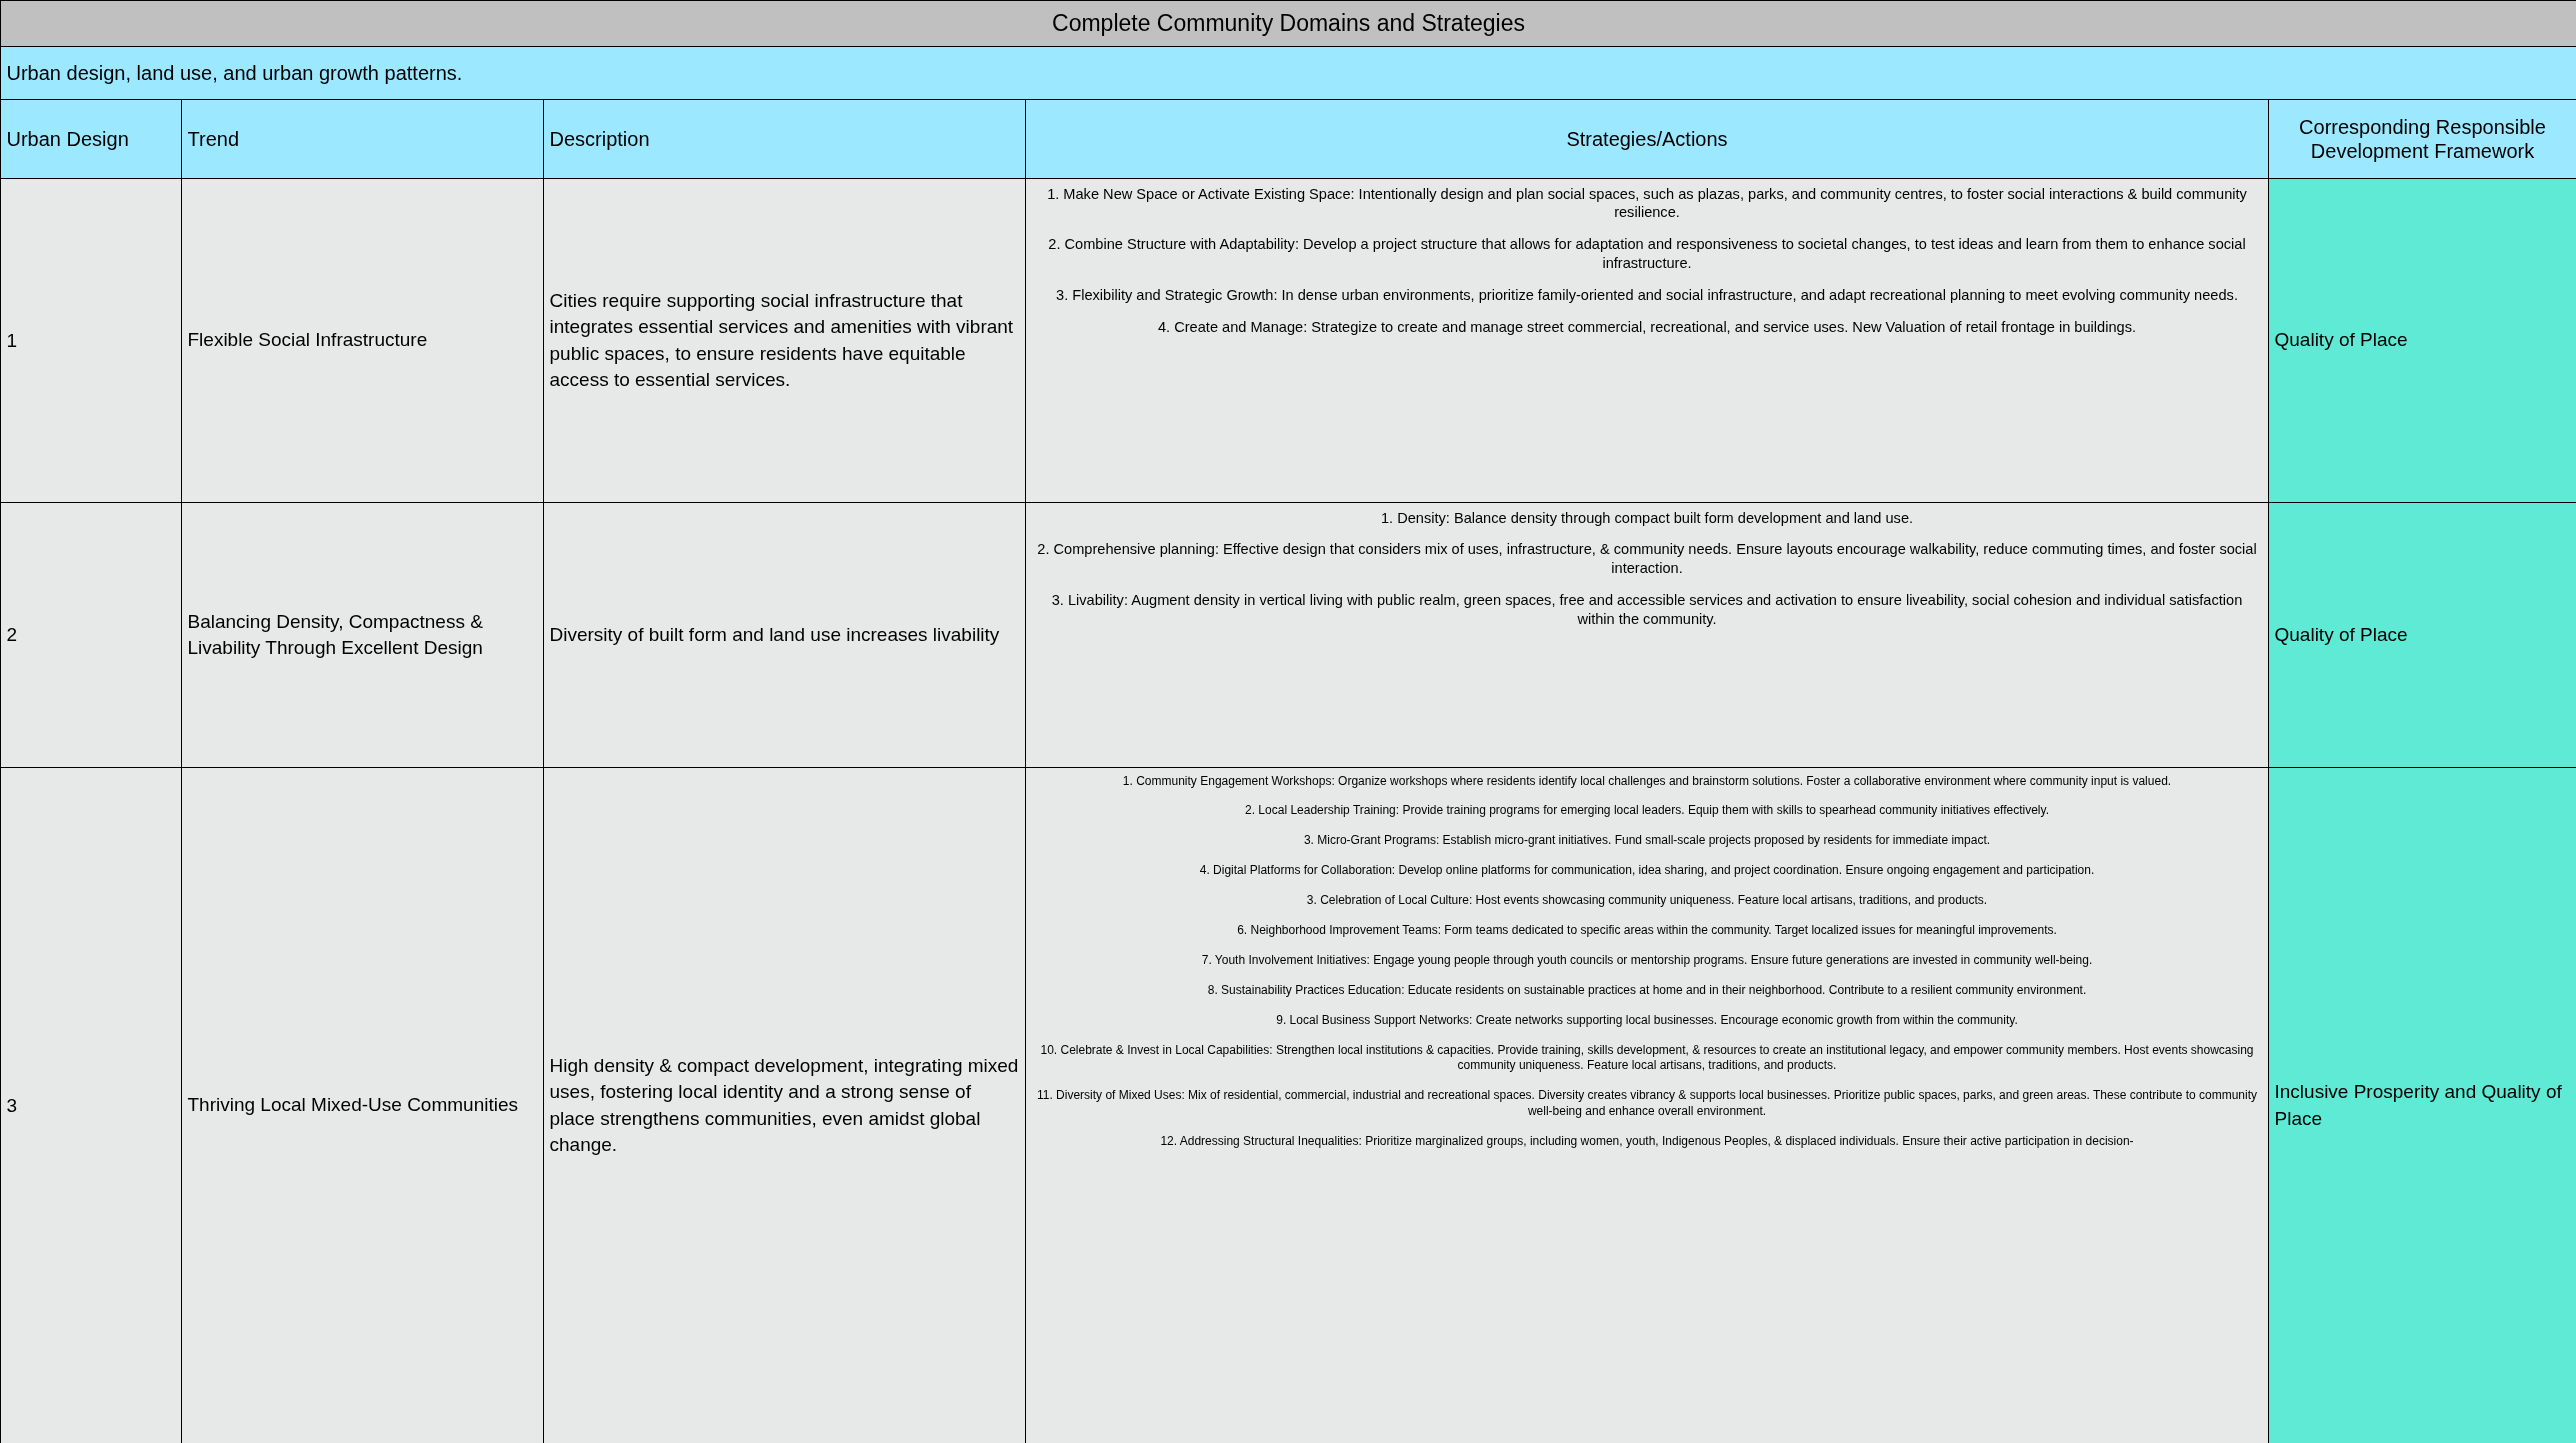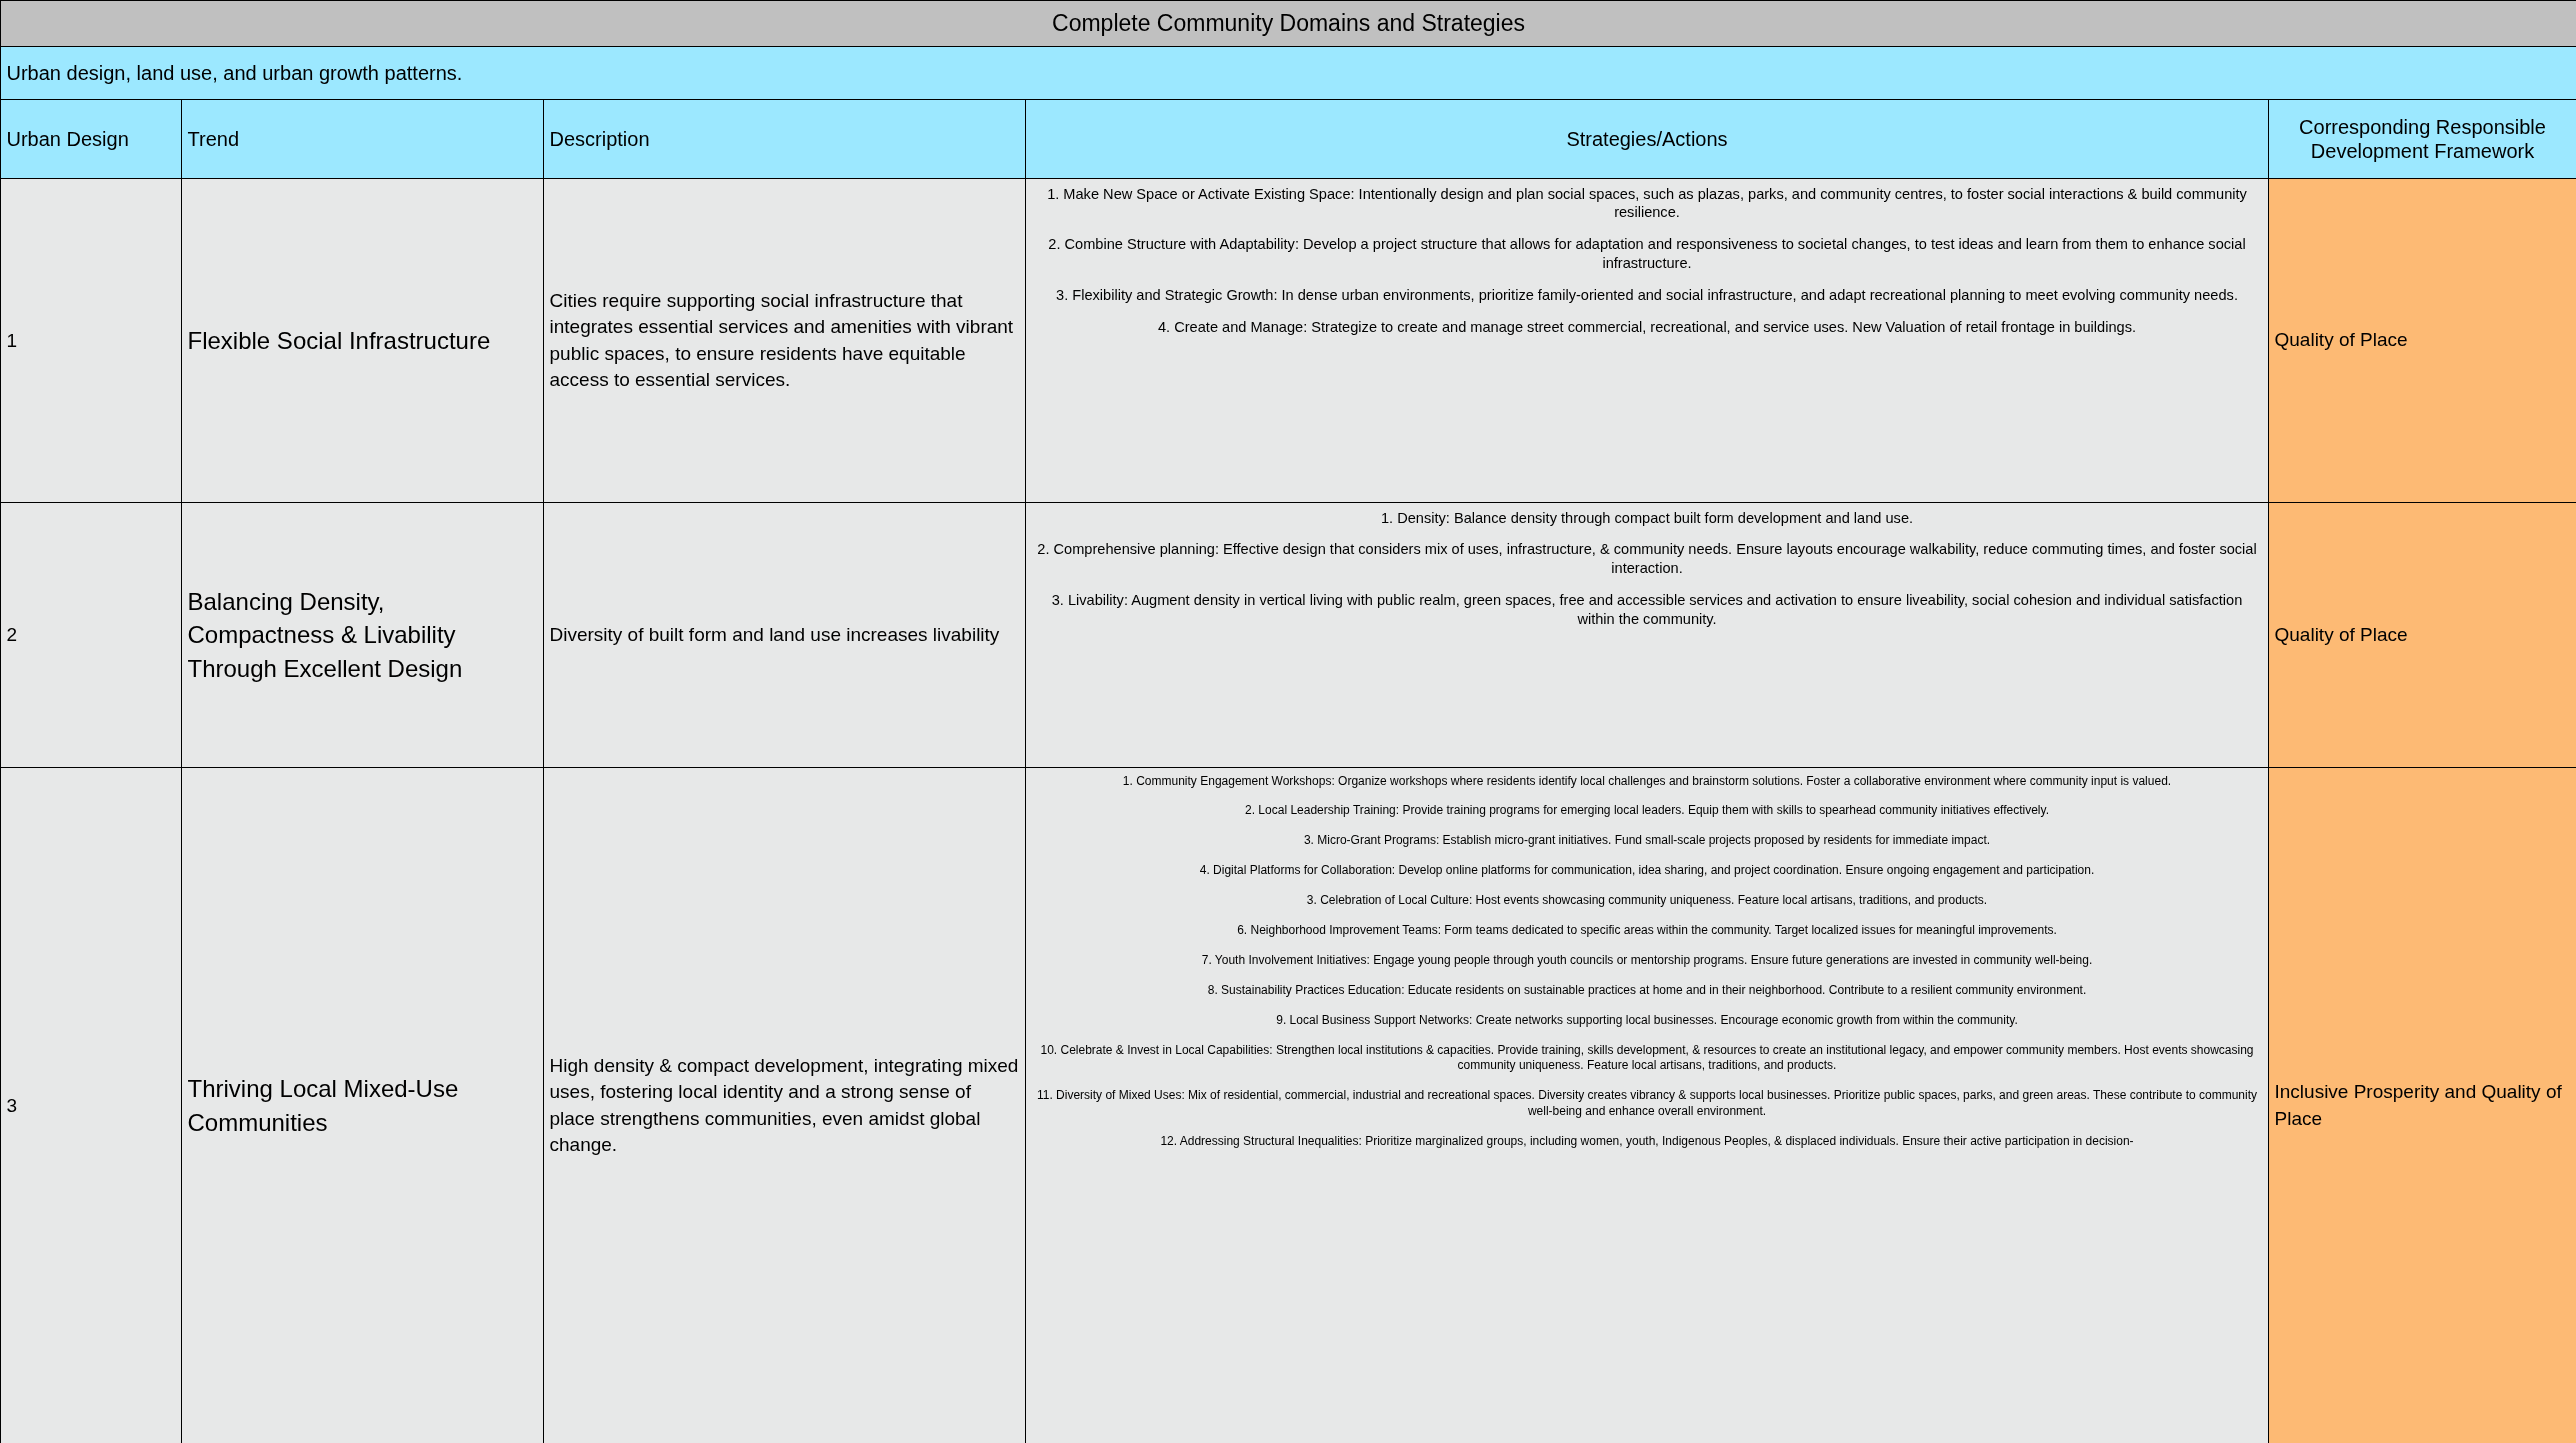--- a/index.html
+++ b/index.html
@@ -74,36 +74,36 @@
     border: 0.9px solid #000000;
     vertical-align: middle;
     padding: 3.7px 5.5px;
     color: #000000;
   }
   td.body.idx {
     font-size: 19px;
     text-align: left;
   }
   td.body.trend {
-    font-size: 24px;
+    font-size: 19px;
     line-height: 1.38;
     text-align: left;
   }
   td.body.desc {
     font-size: 19px;
     line-height: 1.38;
     text-align: left;
   }
   td.body.strat {
     vertical-align: top;
     padding-top: 5.5px;
     text-align: center;
   }
   td.frame {
-    background: #fdba74;
+    background: #5eead4;
     border: 0.9px solid #000000;
     vertical-align: middle;
     padding: 3.7px 5.5px;
     font-size: 19px;
     line-height: 1.38;
     color: #000000;
     text-align: left;
   }
 
   

